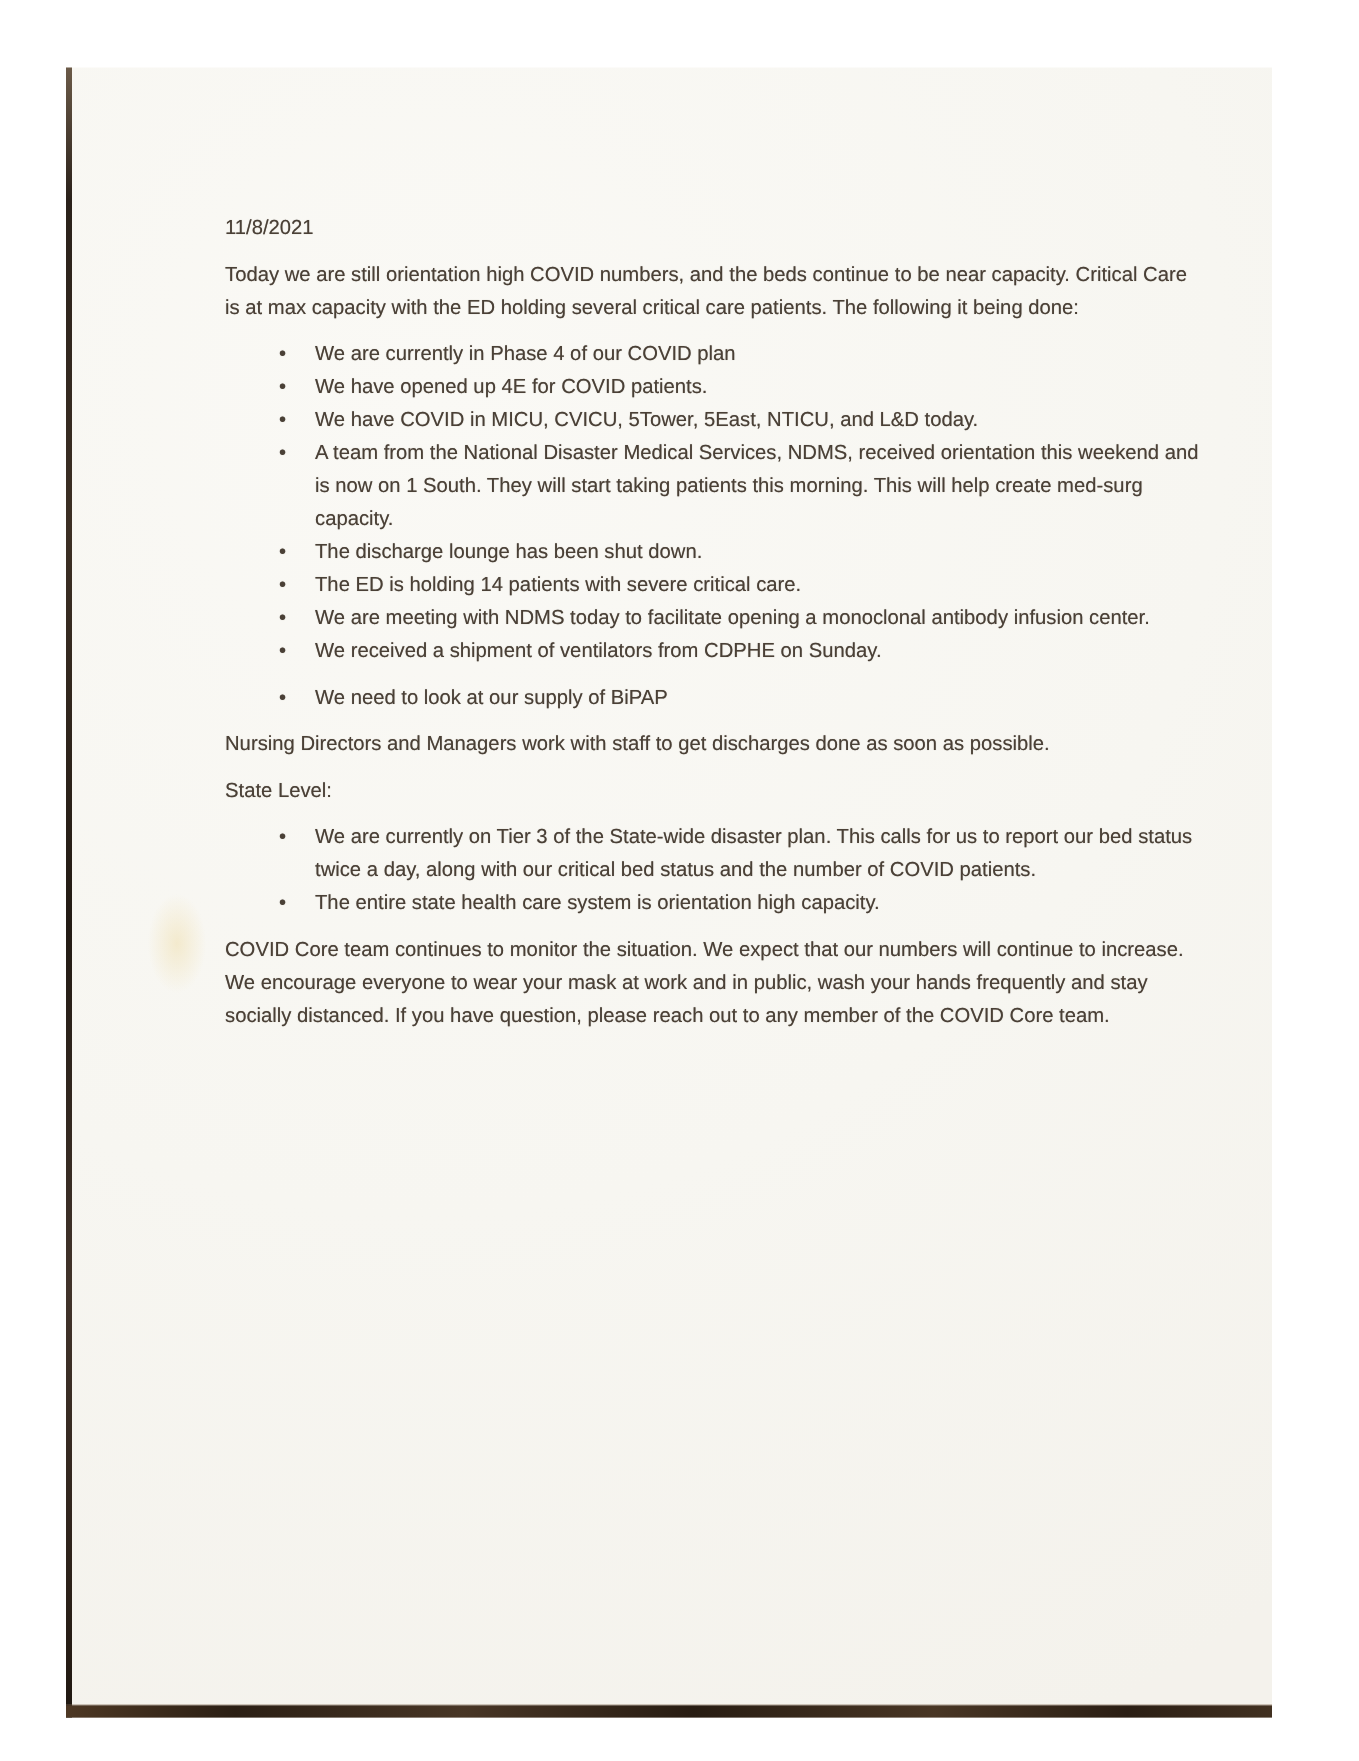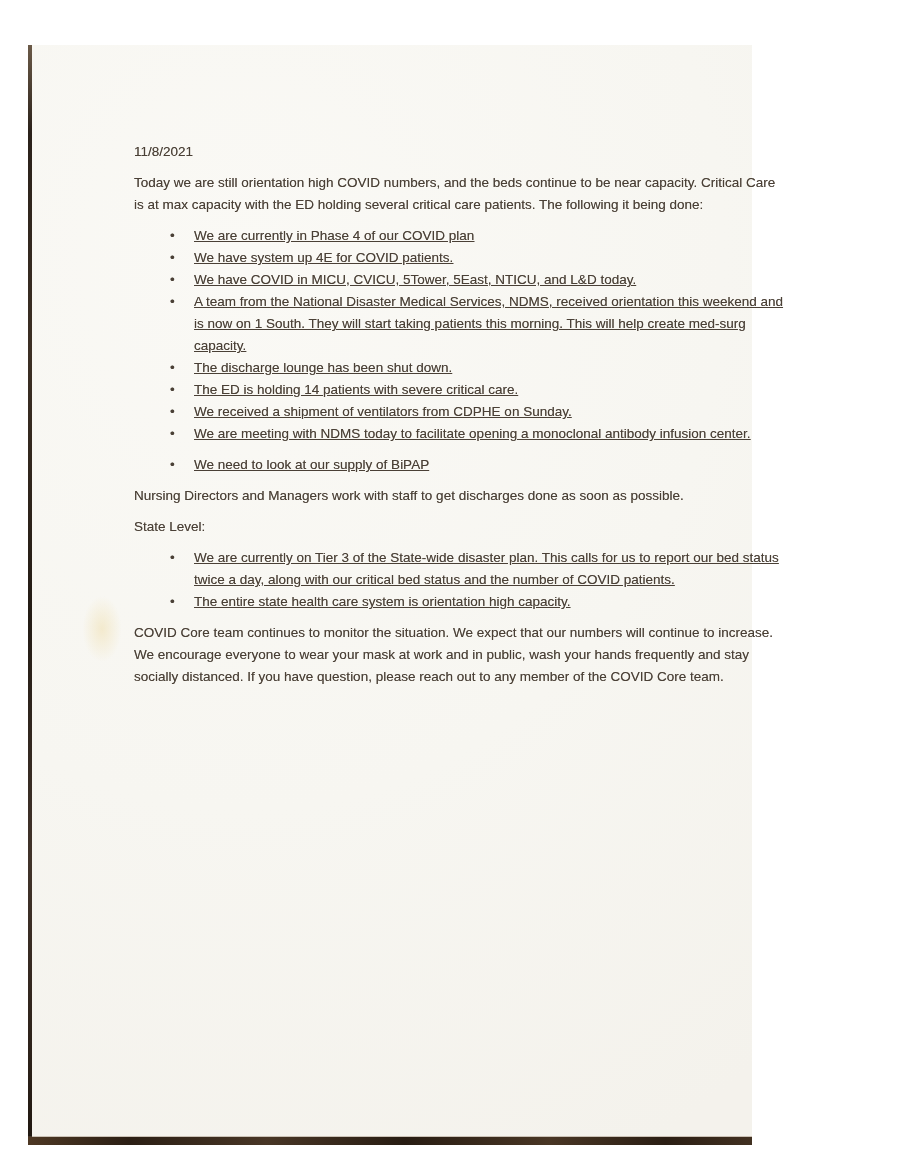--- a/index.html
+++ b/index.html
@@ -10,23 +10,23 @@
     width: 906px;
     height: 1174px;
     position: relative;
     overflow: hidden;
     background: #ffffff;
     font-family: "Liberation Sans", sans-serif;
   }
   
   .photo {
     position: absolute;
-    left: 28px;
+    left: 44px;
     top: 45px;
-    width: 724px;
+    width: 804px;
     height: 1100px;
     background: radial-gradient(120% 90% at 30% 20%, #faf9f5 0%, #f7f6f1 55%, #f4f2ec 100%);
   }
   
   .left-edge {
     position: absolute;
     left: 0;
     top: 0;
     width: 4px;
     height: 100%;
@@ -69,21 +69,20 @@
     line-height: 22px;
     text-shadow: 0 0 0.5px rgba(74,64,54,0.55);
   }
   .content p {
     margin: 0 0 9px 0;
   }
   .content ul {
     margin: 0 0 9px 0;
     padding: 0 0 0 60px;
     list-style: none;
-    text-decoration: underline;
   }
   .content li {
     position: relative;
   }
   .content li::before {
     content: "\2022";
     position: absolute;
     left: -24px;
     top: 0;
   }
@@ -96,27 +95,27 @@
   <div class="bottom-edge"></div>
   <div class="stain"></div>
 
   <div class="content">
     <p>11/8/2021</p>
 
     <p>Today we are still orientation high COVID numbers, and the beds continue to be near capacity. Critical Care is at max capacity with the ED holding several critical care patients. The following it being done:</p>
 
     <ul>
       <li>We are currently in Phase 4 of our COVID plan</li>
-      <li>We have system up 4E for COVID patients.</li>
+      <li>We have opened up 4E for COVID patients.</li>
       <li>We have COVID in MICU, CVICU, 5Tower, 5East, NTICU, and L&amp;D today.</li>
       <li>A team from the National Disaster Medical Services, NDMS, received orientation this weekend and is now on 1 South. They will start taking patients this morning. This will help create med-surg capacity.</li>
       <li>The discharge lounge has been shut down.</li>
       <li>The ED is holding 14 patients with severe critical care.</li>
+      <li>We are meeting with NDMS today to facilitate opening a monoclonal antibody infusion center.</li>
       <li>We received a shipment of ventilators from CDPHE on Sunday.</li>
-      <li>We are meeting with NDMS today to facilitate opening a monoclonal antibody infusion center.</li>
     </ul>
 
 
     <ul>
       <li>We need to look at our supply of BiPAP</li>
     </ul>
 
     <p>Nursing Directors and Managers work with staff to get discharges done as soon as possible.</p>
 
     <p>State Level:</p>

